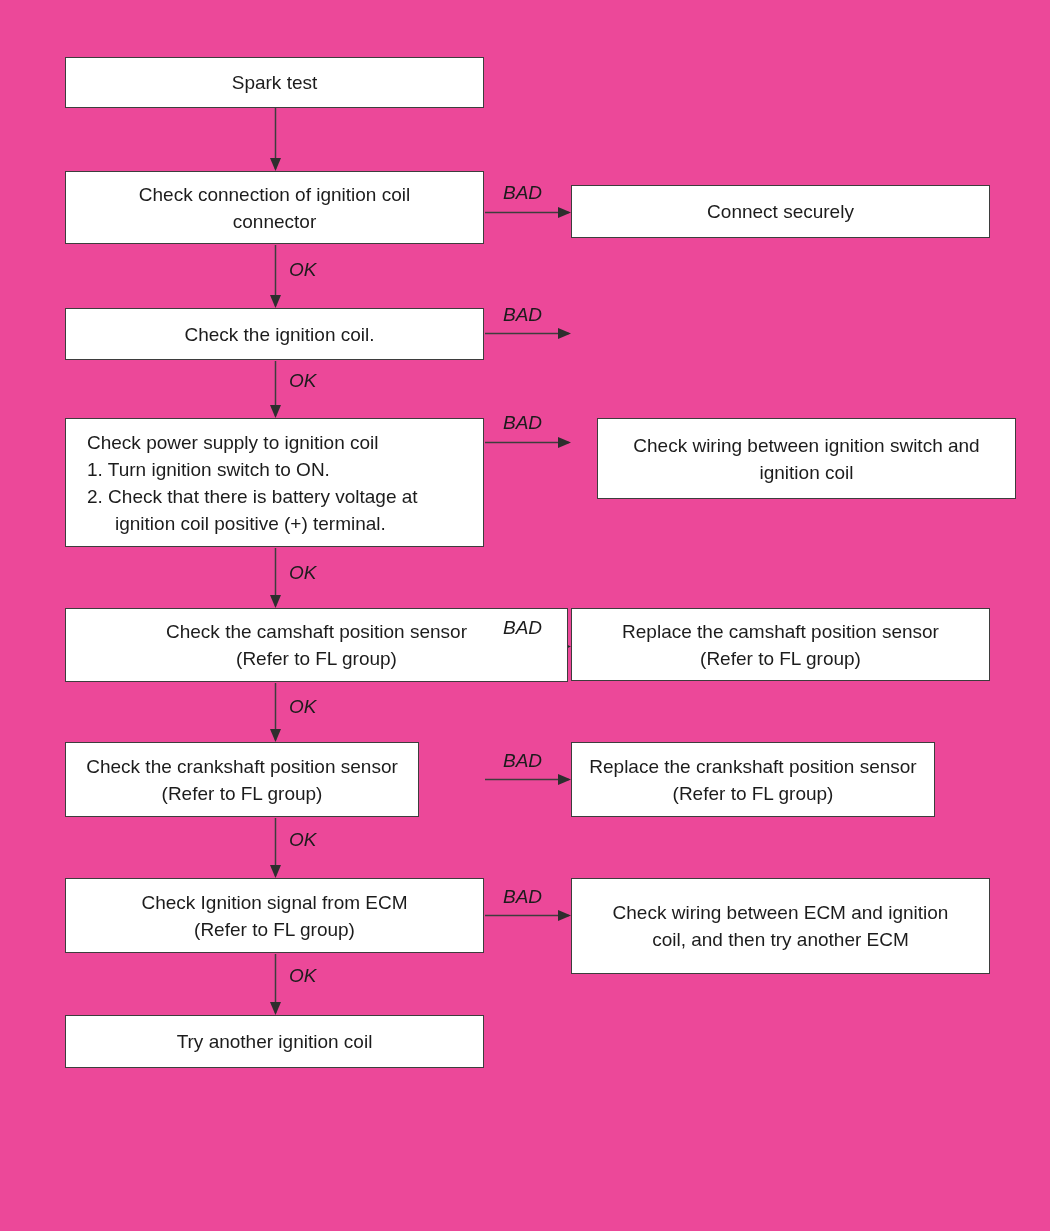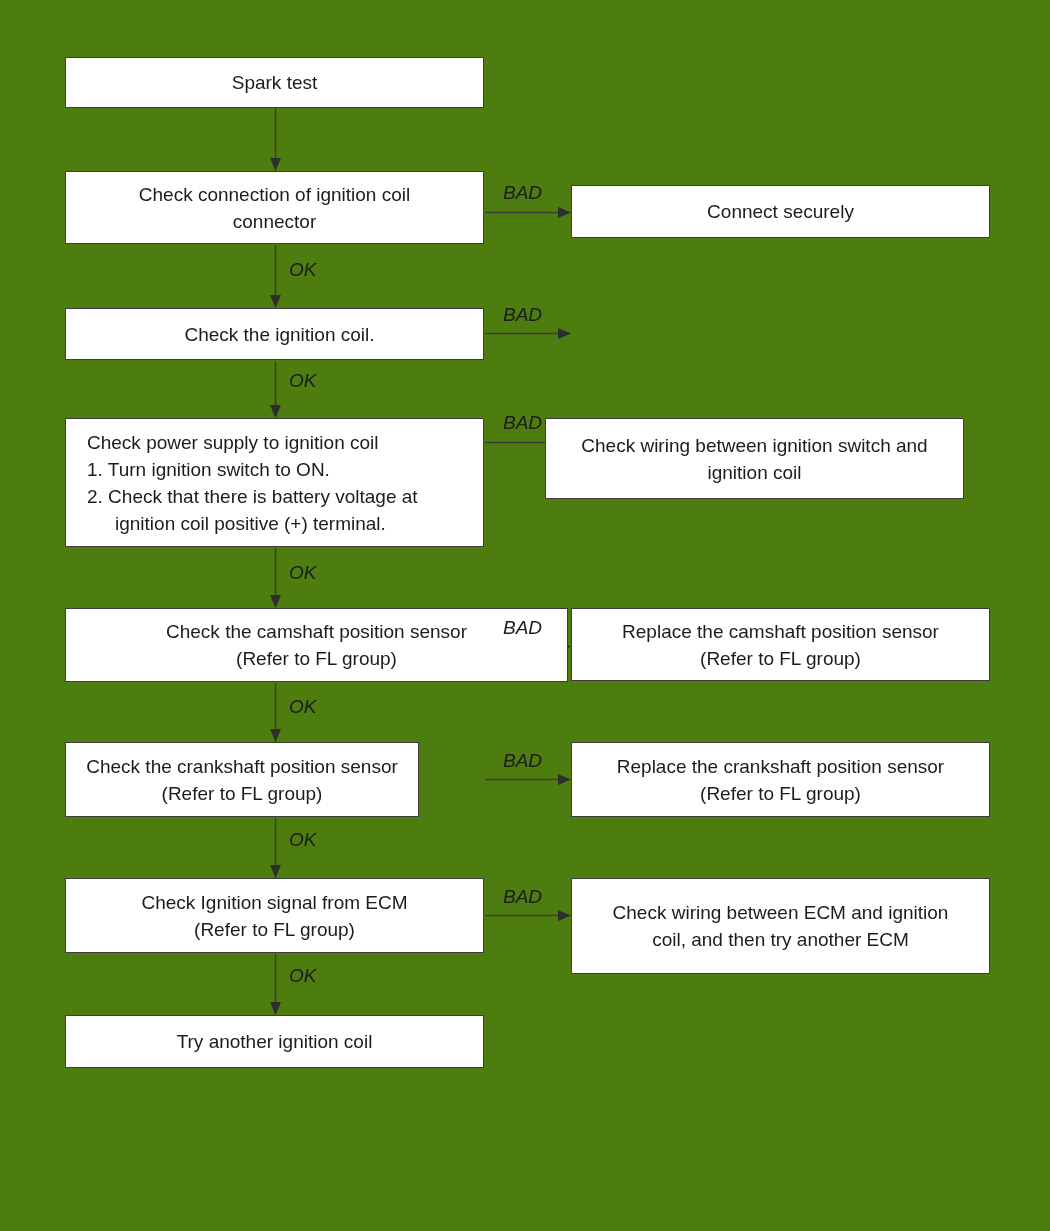--- a/index.html
+++ b/index.html
@@ -4,21 +4,21 @@
 <style>
   html, body {
     margin: 0;
     padding: 0;
     background: #ffffff;
   }
   #canvas {
     position: relative;
     width: 1050px;
     height: 1231px;
-    background: #4d7c0f;
+    background: #ec4899;
     font-family: "Liberation Sans", sans-serif;
     color: #1c1c1c;
     overflow: hidden;
   }
   .box {
     position: absolute;
     background: #ffffff;
     border: 1.5px solid #3d3d3d;
     display: flex;
     flex-direction: column;
@@ -58,23 +58,23 @@
   #b3 { left: 65px;  top: 308px;  width: 419px; height: 52px; padding-left: 10px; }
   #b4 { left: 65px;  top: 418px;  width: 419px; height: 129px; }
   #b5 { left: 65px;  top: 608px;  width: 503px; height: 74px; }
   #b6 { left: 65px;  top: 742px;  width: 354px; height: 75px; }
   #b7 { left: 65px;  top: 878px;  width: 419px; height: 75px; }
   #b8 { left: 65px;  top: 1015px; width: 419px; height: 53px; }
 
   
   #r1 { left: 571px; top: 185px;  width: 419px; height: 53px; }
   #r2 { left: 571px; top: 306px;  width: 419px; height: 53px; }
-  #r3 { left: 545px; top: 418px;  width: 419px; height: 81px; }
+  #r3 { left: 597px; top: 418px;  width: 419px; height: 81px; }
   #r4 { left: 571px; top: 608px;  width: 419px; height: 73px; }
-  #r5 { left: 571px; top: 742px;  width: 419px; height: 75px; }
+  #r5 { left: 571px; top: 742px;  width: 364px; height: 75px; }
   #r6 { left: 571px; top: 878px;  width: 419px; height: 96px; }
 
   
   #ok1 { left: 289px; top: 260px; }
   #ok2 { left: 289px; top: 371px; }
   #ok3 { left: 289px; top: 563px; }
   #ok4 { left: 289px; top: 697px; }
   #ok5 { left: 289px; top: 830px; }
   #ok6 { left: 289px; top: 966px; }
 

